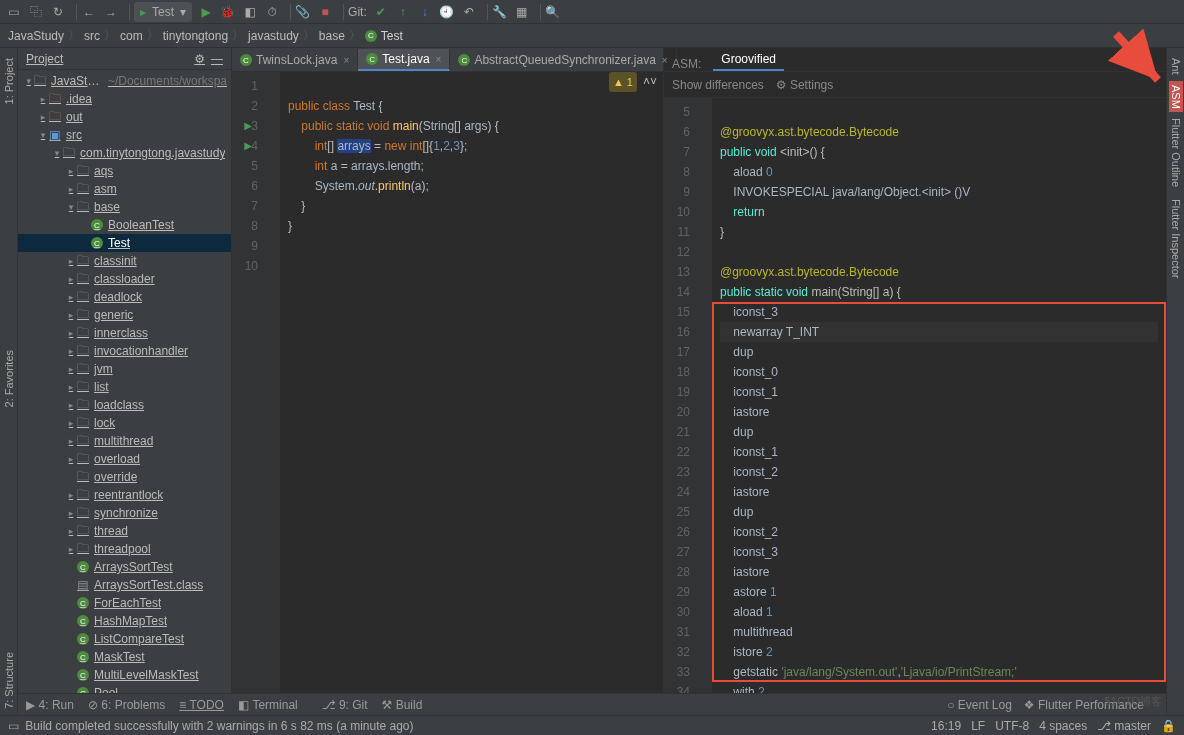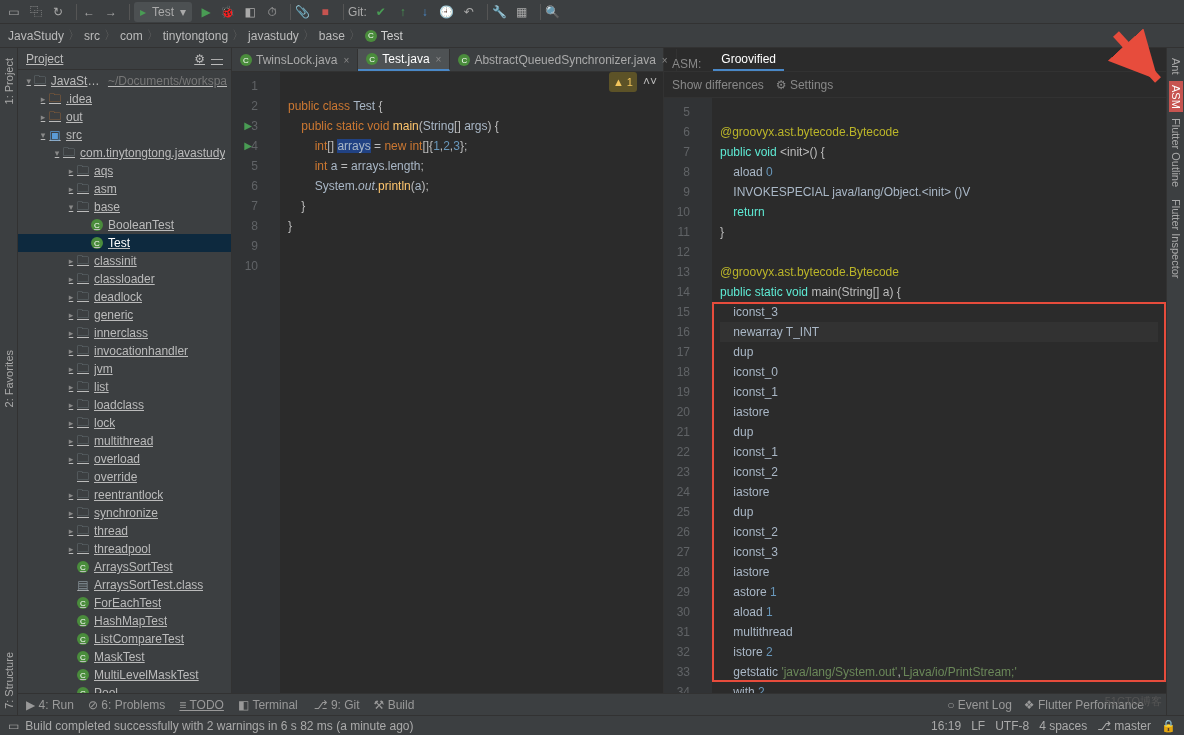--- a/index.html
+++ b/index.html
@@ -481,21 +481,21 @@
       </div>
     </div>
   </div>
 </div>
 
 <div class="tool-buttons">
   <span id="toolsL">
       <span style="margin-right: 14px;">▶ 4: Run</span>
       <span style="margin-right: 14px;">⊘ 6: Problems</span>
       <span style="margin-right: 14px; text-decoration: underline;">≡ TODO</span>
-      <span style="margin-right: 16px; text-align: center;">◧ Terminal</span>
+      <span style="margin-right: 24px; text-align: center;">◧ Terminal</span>
       <span style="margin-right: 14px;">⎇ 9: Git</span>
       <span style="margin-right: 14px;">⚒ Build</span>
     </span>
   <span class="right" id="toolsR">
       <span>○ Event Log</span>
       <span>❖ Flutter Performance</span>
     </span>
 </div>
 
 <div class="statusbar">

